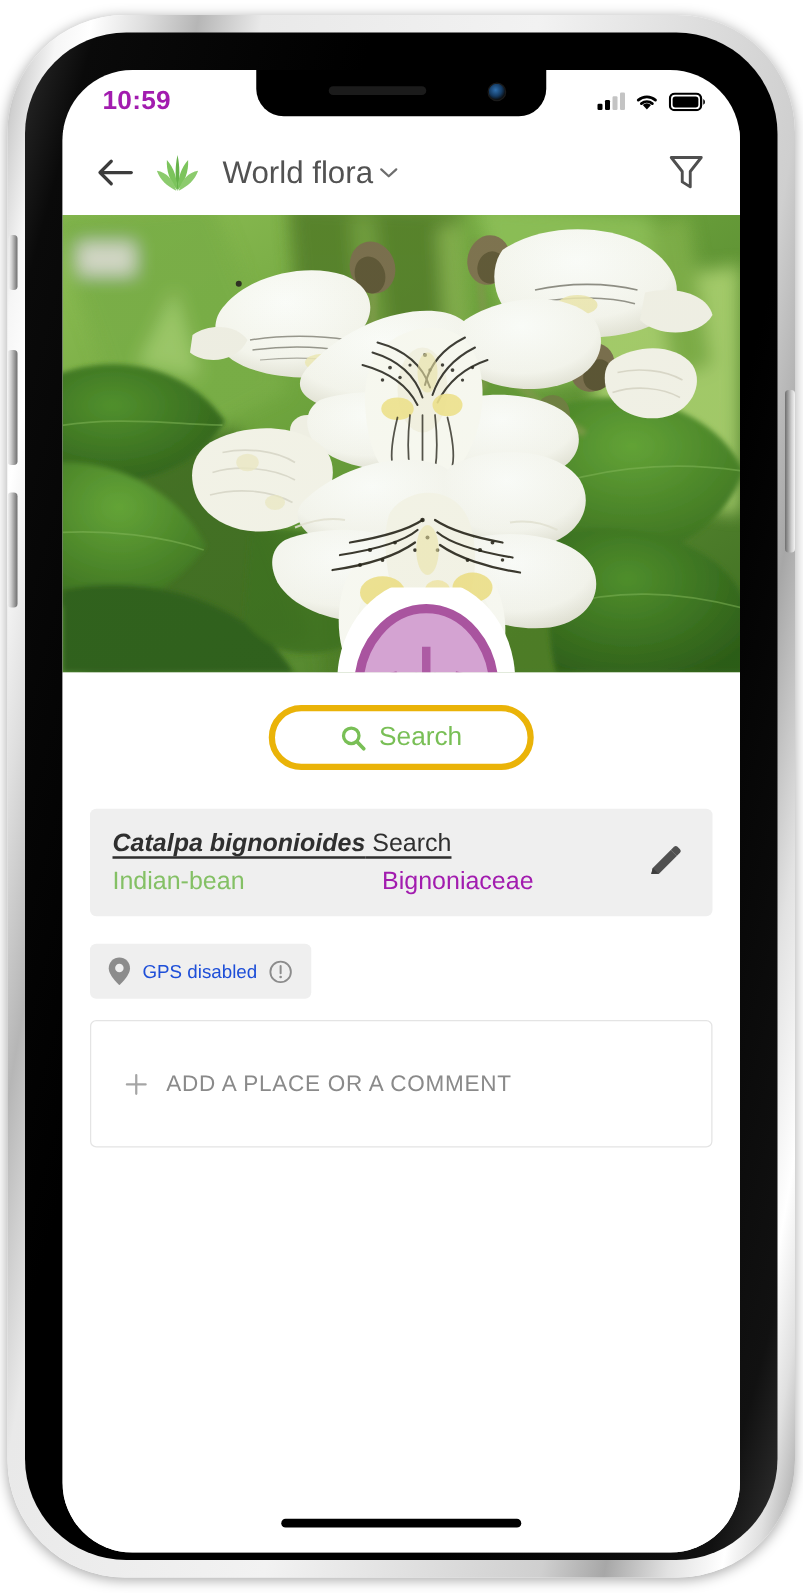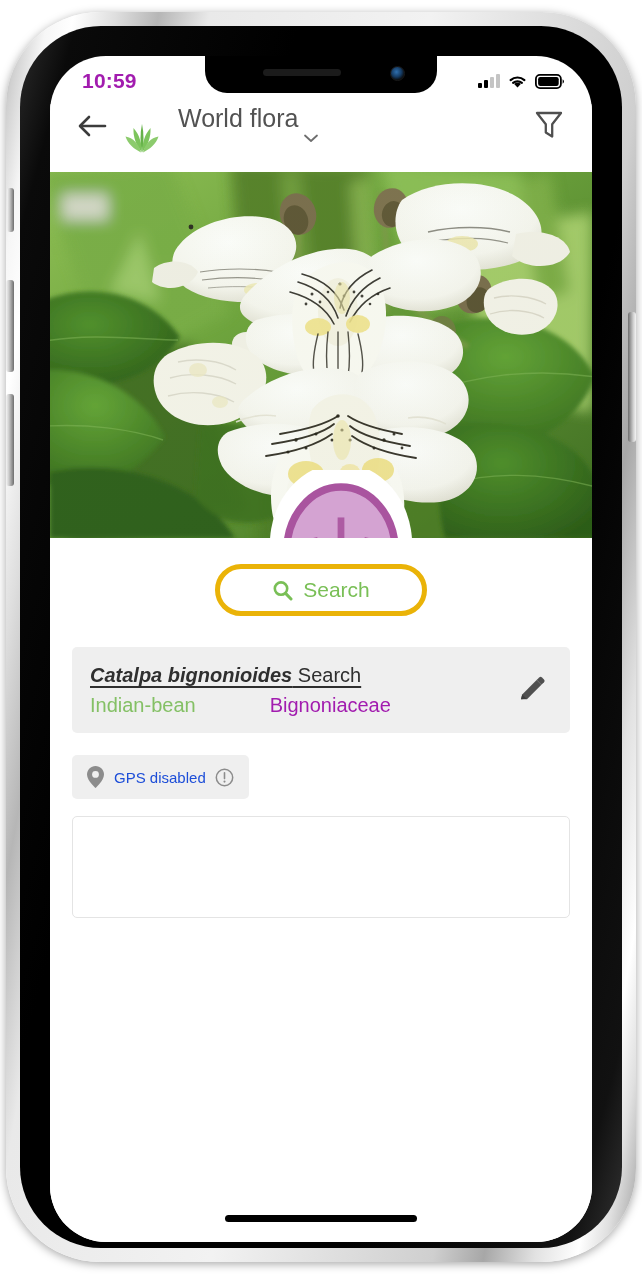--- a/index.html
+++ b/index.html
@@ -126,20 +126,21 @@
   .sig-bars { display: flex; align-items: flex-end; gap: 2px; height: 13px; }
   .sig-bar { width: 4px; border-radius: 1px; background: #000; }
   .sig-bar.off { background: #c4c4c4; }
 
   
   #app-bar {
     position: absolute;
     left: 0; top: 48px; right: 0;
     height: 68px;
     display: flex;
+    align-items: center;
     padding: 0 22px 0 20px;
     box-sizing: border-box;
     background: #fff;
   }
   #back-button {
     width: 44px; height: 44px;
     display: flex; align-items: center; justify-content: center;
     flex: none;
   }
   #app-logo { margin-left: 6px; flex: none; display:flex; align-items:center; }
@@ -218,20 +219,21 @@
     text-decoration: underline;
     text-underline-offset: 4px;
     white-space: nowrap;
   }
   #species-scientific { font-style: italic; font-weight: bold; }
   #species-author { font-weight: normal; font-style: normal; }
   #species-sub-row {
     margin-top: 7px;
     display: flex;
     align-items: center;
+    gap: 36px;
   }
   #species-common {
     font-size: 20px;
     color: #84c065;
     flex: none;
   }
   #species-family {
     font-size: 20px;
     color: #a21caf;
     margin-left: 74px;
@@ -718,20 +720,26 @@
         <span id="gps-label">GPS disabled</span>
         <svg width="19" height="19" viewBox="0 0 19 19">
           <circle cx="9.5" cy="9.5" r="8.2" fill="none" stroke="#8c8c8c" stroke-width="1.5"></circle>
           <path d="M9.5 4.8 L9.5 10.6" stroke="#8c8c8c" stroke-width="1.6" stroke-linecap="round"></path>
           <circle cx="9.5" cy="13.6" r="1.05" fill="#8c8c8c"></circle>
         </svg>
       </div>
 
       
       <div id="additional-data">
+        <div id="add-comment-row">
+          <svg width="20" height="20" viewBox="0 0 20 20">
+            <path d="M10 2.5 V17.5 M2.5 10 H17.5" stroke="#a5a5a5" stroke-width="1.8" stroke-linecap="round"></path>
+          </svg>
+          <span id="add-comment-label">ADD A PLACE OR A COMMENT</span>
+        </div>
       </div>
 
       
 
       
       <div id="home-indicator"></div>
     </div>
 
   </div>
 </div>

